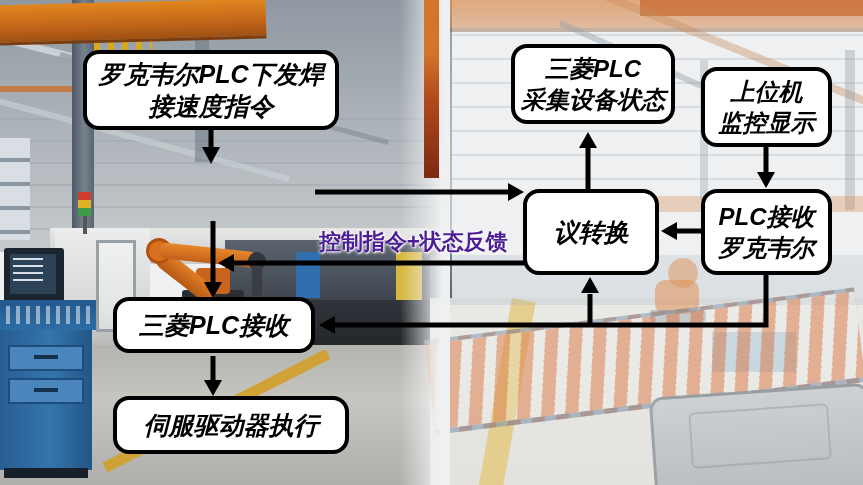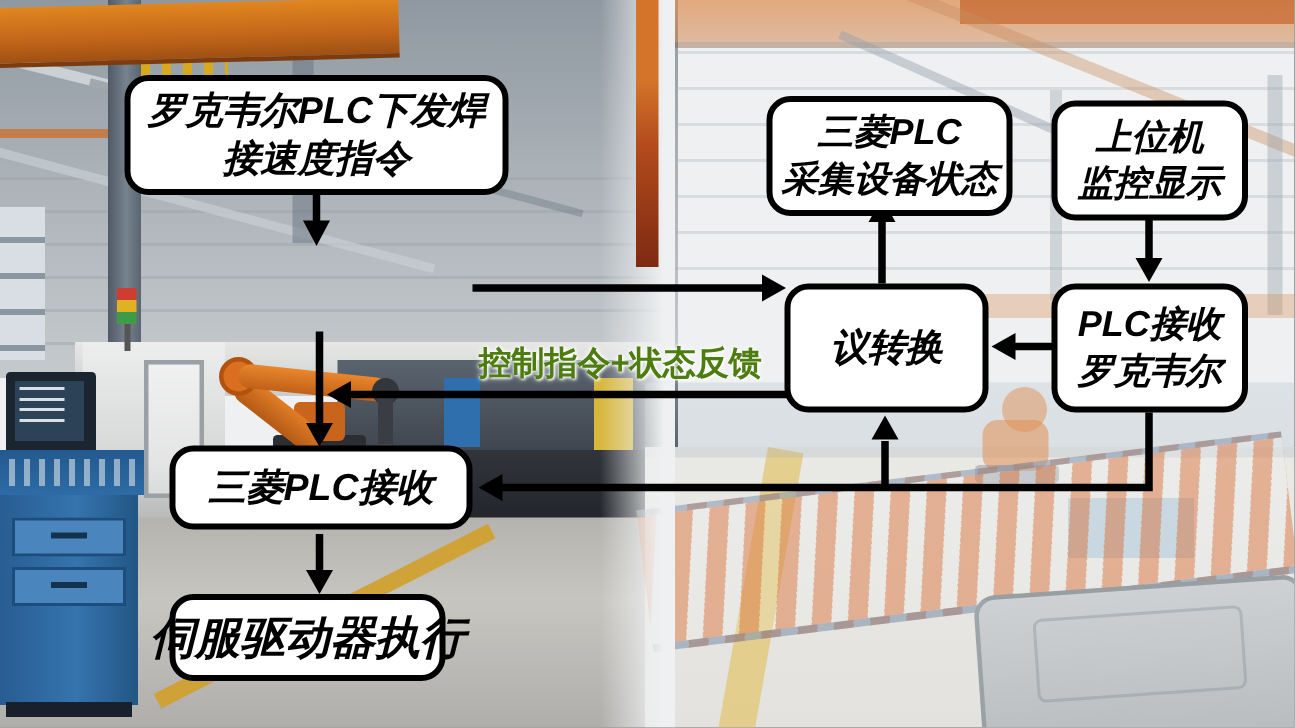--- a/index.html
+++ b/index.html
@@ -79,26 +79,26 @@
 
   
   .arrows{left:0;top:0;width:863px;height:485px;z-index:2;}
   .box{background:#fff;border:4px solid #000;border-radius:16px;z-index:3;
        display:flex;flex-direction:column;justify-content:center;align-items:center;
        text-align:center;font-weight:700;color:#000;line-height:1.3;}
   .box span{position:static;white-space:nowrap;font-style:italic;}
   .b1{left:83px;top:50px;width:256px;height:80px;font-size:25px;}
   .b2{left:112px;top:163px;width:203px;height:58px;font-size:25px;}
   .b3{left:113px;top:297px;width:202px;height:56px;font-size:25px;}
-  .b4{left:113px;top:396px;width:184px;height:58px;font-size:30px;}
-  .b5{left:511px;top:64px;width:164px;height:80px;font-size:24px;}
+  .b4{left:113px;top:396px;width:236px;height:58px;font-size:25px;}
+  .b5{left:511px;top:44px;width:164px;height:80px;font-size:24px;}
   .b6{left:701px;top:50px;width:131px;height:80px;font-size:24px;margin-top:17px;}
   .b7{left:523px;top:189px;width:136px;height:86px;font-size:25px;}
   .b8{left:701px;top:189px;width:131px;height:86px;font-size:24px;}
-  .red-label{left:319px;top:227px;z-index:2;font-size:22px;font-weight:700;color:#4d7c0f;white-space:nowrap;
+  .red-label{left:319px;top:227px;z-index:2;font-size:22px;font-weight:700;color:#4c1d95;white-space:nowrap;
              text-shadow:0 0 2px #fff,0 0 4px #fff,1px 1px 2px #fff;}
 </style>
 </head>
 <body>
 
 <div class="stage">
 
   <div class="bg">
 
     <div class="ceiling-left"></div>

